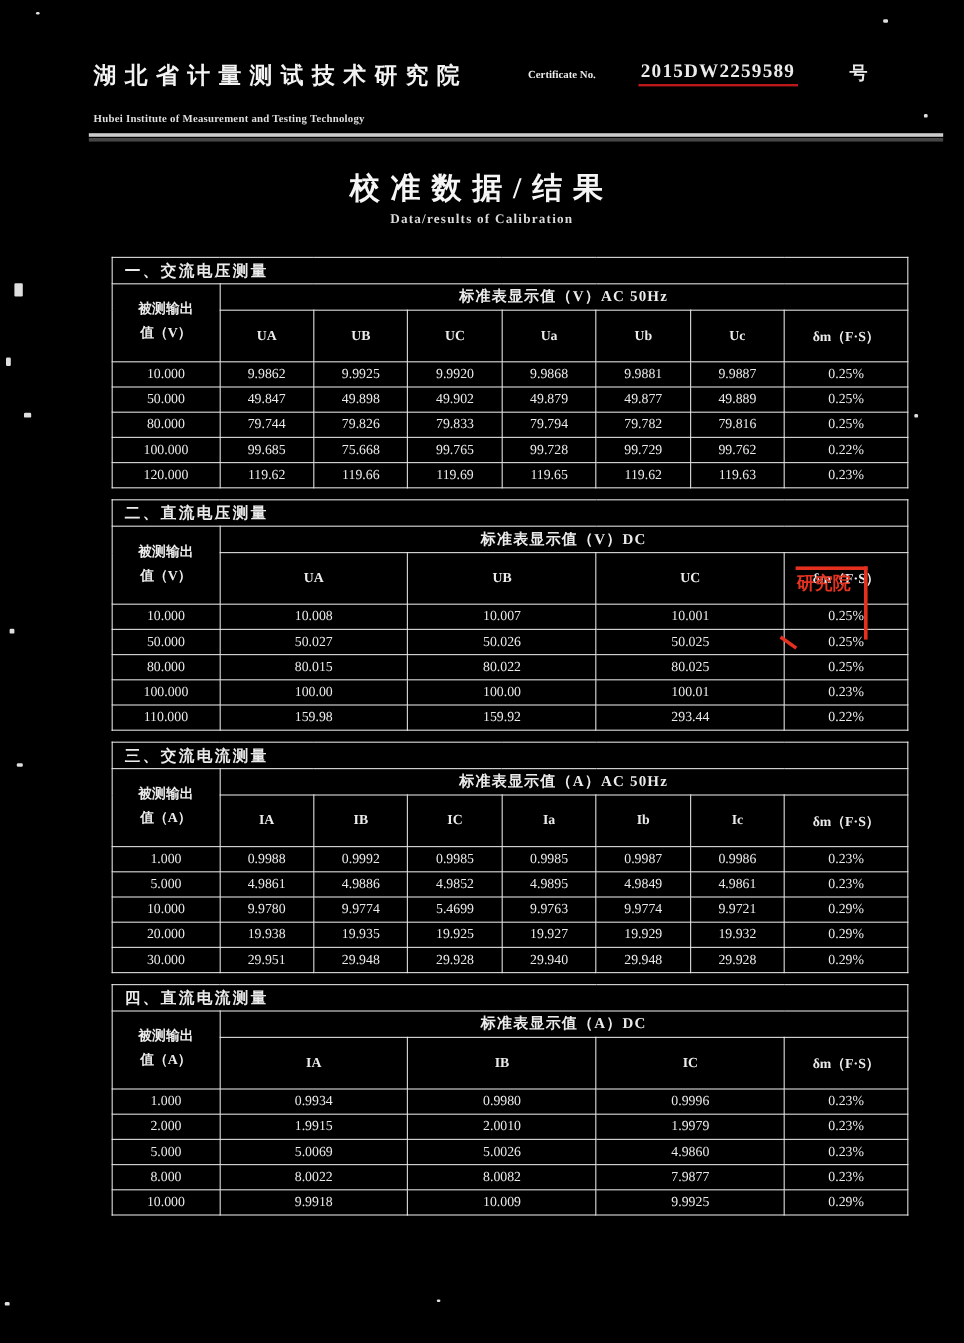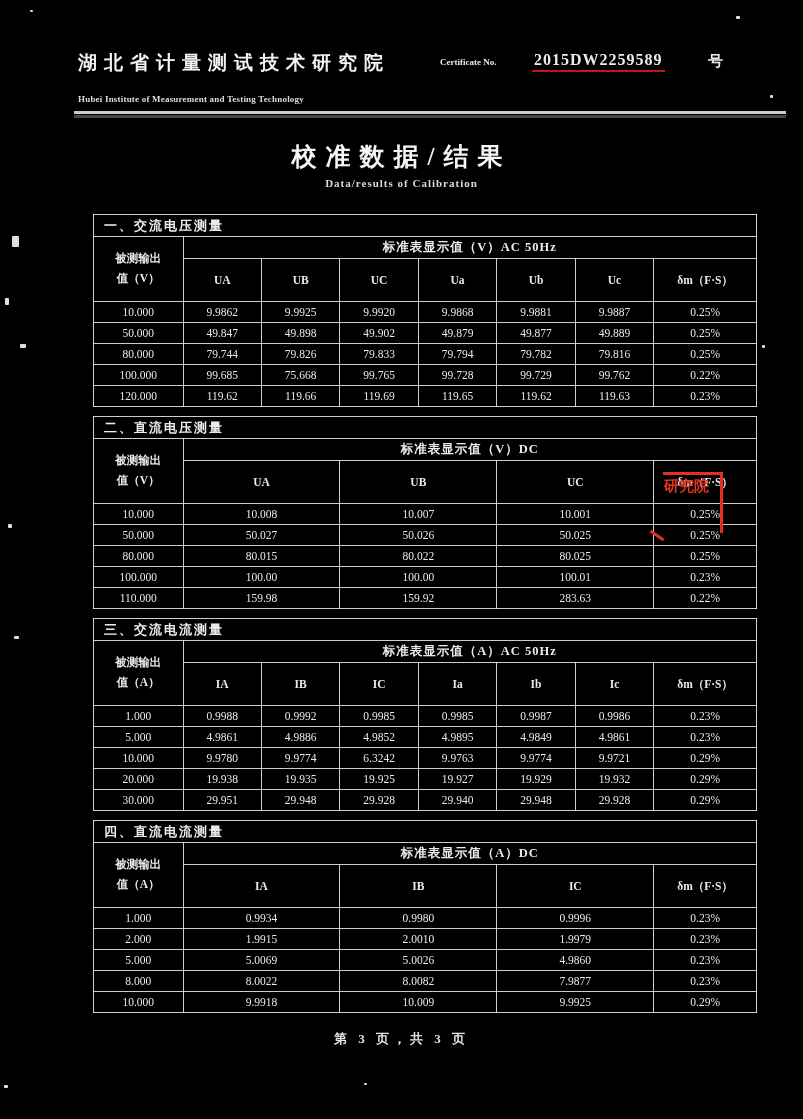--- a/index.html
+++ b/index.html
@@ -205,21 +205,21 @@
               <td class="">100.000</td>
               <td class="">100.00</td>
               <td class="">100.00</td>
               <td class="">100.01</td>
               <td class="">0.23%</td>
             </tr>
             <tr class="data-row">
               <td class="">110.000</td>
               <td class="">159.98</td>
               <td class="">159.92</td>
-              <td class="">283.63</td>
+              <td class="">293.44</td>
               <td class="">0.22%</td>
             </tr>
           </tbody>
         </table>
       </div>
     <div>
         <table>
           <colgroup>
             <col style="width: 13.5%;">
             <col style="width: 11.8333%;">
@@ -265,21 +265,21 @@
               <td class="">4.9852</td>
               <td class="">4.9895</td>
               <td class="">4.9849</td>
               <td class="">4.9861</td>
               <td class="">0.23%</td>
             </tr>
             <tr class="data-row">
               <td class="">10.000</td>
               <td class="">9.9780</td>
               <td class="">9.9774</td>
-              <td class="">6.3242</td>
+              <td class="">5.4699</td>
               <td class="">9.9763</td>
               <td class="">9.9774</td>
               <td class="">9.9721</td>
               <td class="">0.29%</td>
             </tr>
             <tr class="data-row">
               <td class="">20.000</td>
               <td class="">19.938</td>
               <td class="">19.935</td>
               <td class="">19.925</td>
@@ -363,21 +363,20 @@
           </tbody>
         </table>
       </div>
   </div>
 
   <div class="stamp">
     <div class="stamp-text">研究院</div>
     <div class="stamp-tail"></div>
   </div>
 
-  <div class="footer">第 3 页，共 3 页</div>
 
   <div class="speck" style="left:30px;top:10px;width:3px;height:2px;"></div>
   <div class="speck" style="left:736px;top:16px;width:4px;height:3px;"></div>
   <div class="speck" style="left:12px;top:236px;width:7px;height:11px;"></div>
   <div class="speck" style="left:5px;top:298px;width:4px;height:7px;"></div>
   <div class="speck" style="left:20px;top:344px;width:6px;height:4px;"></div>
   <div class="speck" style="left:8px;top:524px;width:4px;height:4px;"></div>
   <div class="speck" style="left:14px;top:636px;width:5px;height:3px;"></div>
   <div class="speck" style="left:770px;top:95px;width:3px;height:3px;"></div>
   <div class="speck" style="left:762px;top:345px;width:3px;height:3px;"></div>

